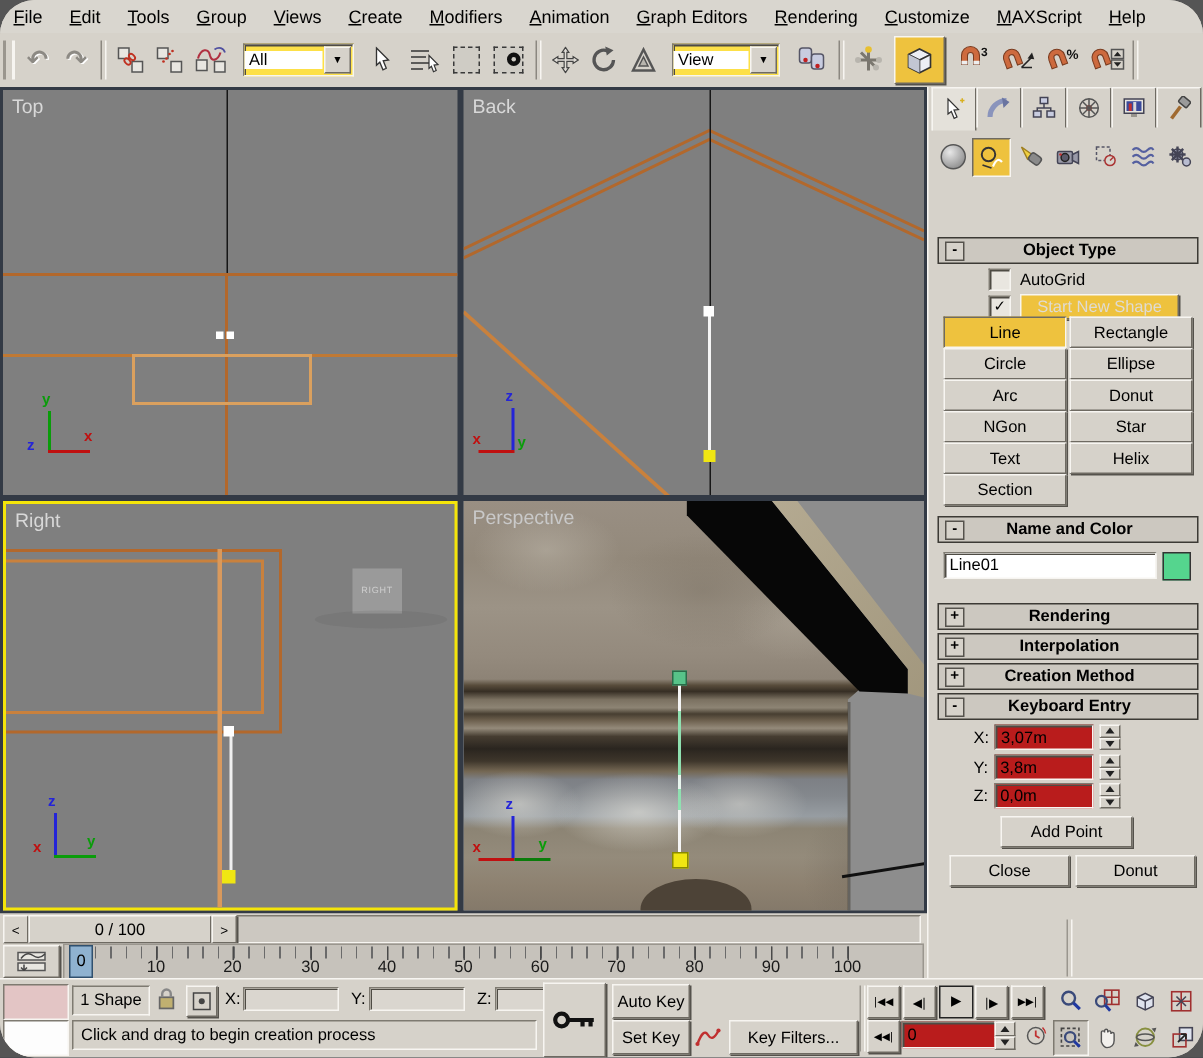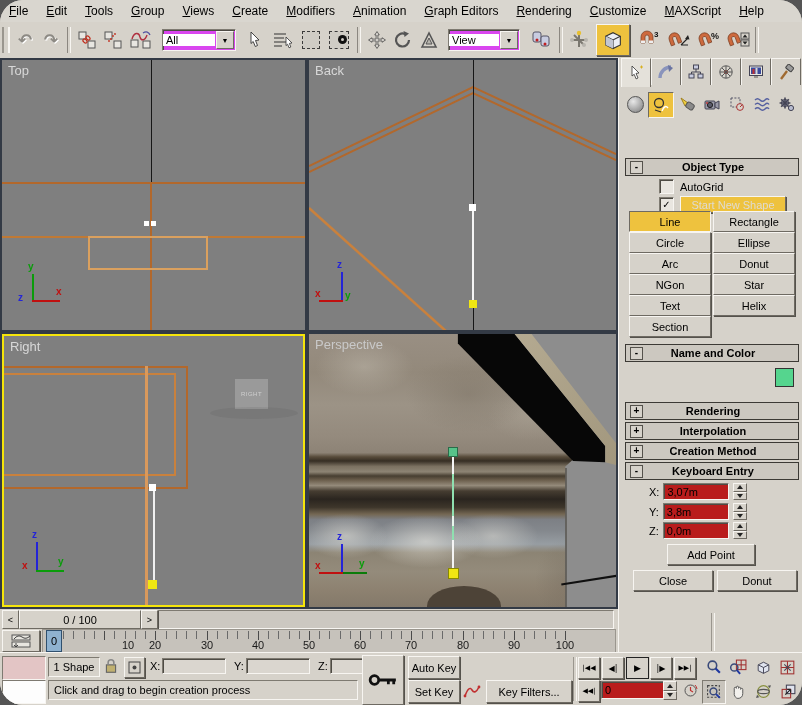--- a/index.html
+++ b/index.html
@@ -15,21 +15,21 @@
   .tbtn{display:flex;align-items:center;justify-content:center;width:26px;height:28px;}
   .sep{width:2px;height:26px;margin:0 3px;border-left:1px solid #8b8780;border-right:1px solid #f7f5f1;}
   
   #menubar{position:absolute;left:0;top:0;width:802px;height:22px;display:flex;align-items:center;
            background:#d9d6cf;border-bottom:1px solid #b7b3ab;font-size:12px;}
   .menu-item{padding:2px 9px;}
   .menu-item::first-letter{text-decoration:underline;}
   
   #toolbar{position:absolute;left:0;top:22px;width:802px;height:36px;display:flex;align-items:center;
            background:#d6d2ca;border-bottom:1px solid #8b8780;}
-  .combo{display:flex;align-items:center;height:20px;background:#d946ef;
+  .combo{display:flex;align-items:center;height:20px;background:#fde047;
          border:1px solid;border-color:#7e7a71 #f7f5f1 #f7f5f1 #7e7a71;box-shadow:inset 1px 1px 0 #4e4b44;}
   .combo .cval{flex:1;padding:0 3px;background:#fff;font-size:11px;white-space:nowrap;overflow:hidden;}
   .combo .carr{width:16px;height:16px;margin:1px;display:flex;align-items:center;justify-content:center;
          background:#d6d2ca;border:1px solid;border-color:#f7f5f1 #6e6a62 #6e6a62 #f7f5f1;font-size:7px;}
   
   #viewframe{position:absolute;left:0;top:58px;width:618px;height:551px;background:#333a45;}
   .vp{position:absolute;background:#7f7f7f;overflow:hidden;}
   .vp-label{position:absolute;left:6px;top:3px;color:#d8d8d8;font-size:13px;z-index:30;}
   .vtx{position:absolute;z-index:25;}
   .tripod{position:absolute;width:52px;height:52px;z-index:20;}
@@ -467,20 +467,21 @@
     <div class="btn obtn" style="left:10px;top:216px;">NGon</div>
     <div class="btn obtn" style="left:94px;top:216px;">Star</div>
     <div class="btn obtn" style="left:10px;top:237px;">Text</div>
     <div class="btn obtn" style="left:94px;top:237px;">Helix</div>
     <div class="btn obtn" style="left:10px;top:258px;">Section</div>
 
     <div class="rollhead" style="top:286px;">
       <span class="pm">-</span>
         <span class="rtitle">Name and Color</span>
     </div>
+    <input class="field abs" style="left: 10px; top: 310px; width: 134px; height: 16px; background: rgb(255, 255, 255);" value="Line01">
     <div class="abs" style="left:156px;top:310px;width:17px;height:17px;background:#55d58e;border:1px solid #333;"></div>
 
     <div class="rollhead" style="top:344px;">
       <span class="pm">+</span>
         <span class="rtitle">Rendering</span>
     </div>
     <div class="rollhead" style="top:364px;">
       <span class="pm">+</span>
         <span class="rtitle">Interpolation</span>
     </div>
@@ -550,21 +551,21 @@
           <rect x="1" y="8" width="18" height="5" fill="#e8e6e0" stroke="#555"></rect>
           <path d="M3 5 Q7 0 11 3 T19 2" fill="none" stroke="#444"></path>
           <path d="M5 9 l0 4 M5 13 l-2-2 M5 13 l2-2" stroke="#444"></path>
         </svg>
     </div>
     <div class="ruler">
       <div class="abs" style="left:10px;top:1px;width:516px;height:8px;background:repeating-linear-gradient(to right,#6a6a6a 0 1px,transparent 1px 10.24px);"></div>
       <div class="tick" style="left:10px;"></div>
         <span class="ticklabel" style="left:12px;">0</span>
       <div class="tick" style="left:61px;"></div>
-        <span class="ticklabel" style="left:61px;margin-left:24px;">10</span>
+        <span class="ticklabel" style="left:61px;">10</span>
       <div class="tick" style="left:112px;"></div>
         <span class="ticklabel" style="left:112px;">20</span>
       <div class="tick" style="left:164px;"></div>
         <span class="ticklabel" style="left:164px;">30</span>
       <div class="tick" style="left:215px;"></div>
         <span class="ticklabel" style="left:215px;">40</span>
       <div class="tick" style="left:266px;"></div>
         <span class="ticklabel" style="left:266px;">50</span>
       <div class="tick" style="left:317px;"></div>
         <span class="ticklabel" style="left:317px;">60</span>

